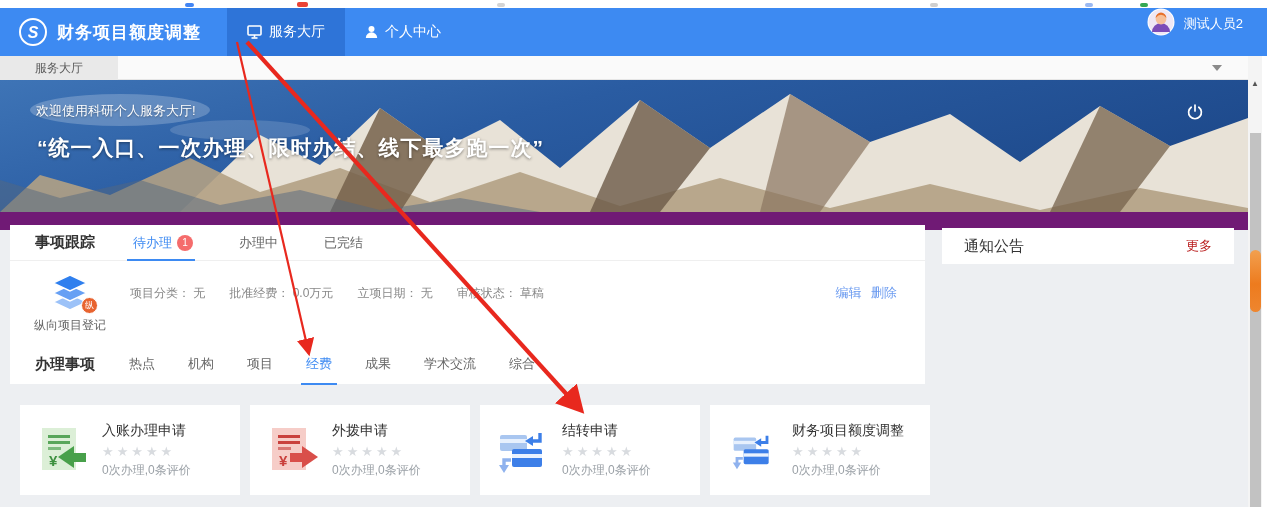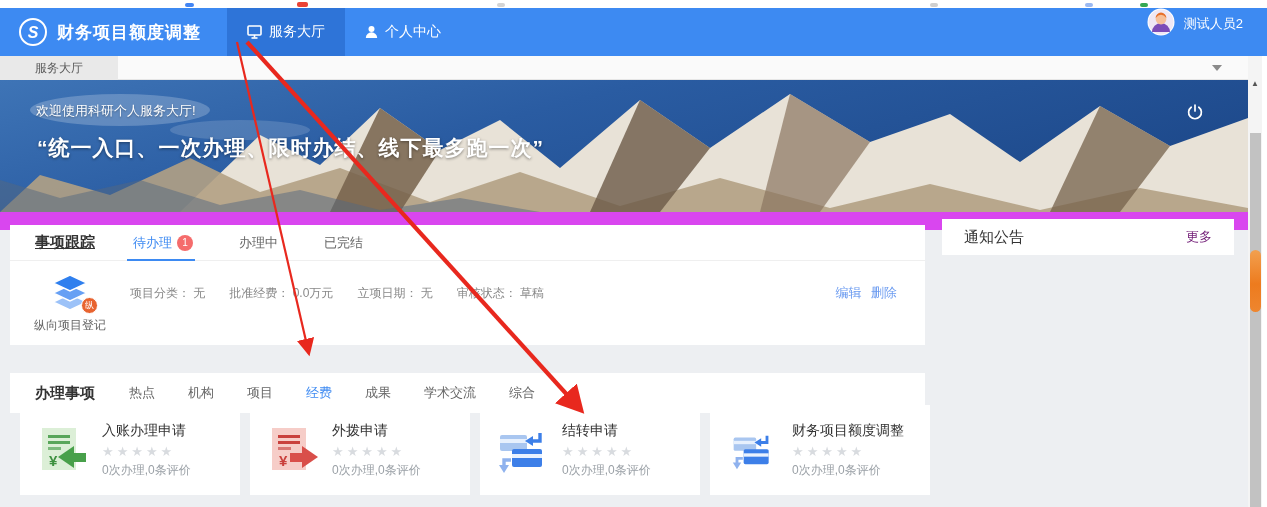--- a/index.html
+++ b/index.html
@@ -26,56 +26,56 @@
   .hicon{display:flex;align-items:center;}
   
   .tabstrip{position:absolute;top:56px;left:0;width:1267px;height:24px;background:#FAFAFA;
             border-bottom:1px solid #E6E6E6;z-index:2;}
   .tabstrip-tab{position:absolute;left:0;top:0;width:118px;height:24px;background:#E9E9E9;
                 color:#5a5a5a;font-size:12px;display:flex;align-items:center;justify-content:center;}
   .strip-caret{position:absolute;right:45px;top:9px;width:0;height:0;
                border-left:5px solid transparent;border-right:5px solid transparent;
                border-top:6px solid #8a8a8a;}
   
-  .banner{position:absolute;top:80px;left:0;width:1248px;height:150px;overflow:hidden;background:#d946ef;}
+  .banner{position:absolute;top:80px;left:0;width:1248px;height:150px;overflow:hidden;background:#701a75;}
   .banner svg{position:absolute;inset:0;}
   .banner-welcome{position:absolute;left:36px;top:22px;color:#fff;font-size:13px;
                   text-shadow:0 1px 2px rgba(0,0,0,.35);}
   .banner-slogan{position:absolute;left:37px;top:54px;color:#fff;font-size:21px;font-weight:bold;
                  letter-spacing:1px;text-shadow:0 1px 3px rgba(0,0,0,.45);}
   
   .panel{background:#fff;position:absolute;}
   .track-card{left:10px;top:225px;width:915px;height:120px;}
   .track-head{height:36px;display:flex;align-items:center;padding-left:25px;
               border-bottom:1px solid #EFEFEF;}
-  .track-title{font-size:15px;color:#333;font-weight:bold;margin-right:38px;text-decoration:underline;}
+  .track-title{font-size:15px;color:#333;font-weight:bold;margin-right:38px;}
   .trk-tab{position:relative;font-size:13px;color:#666;margin-right:46px;cursor:pointer;
            display:flex;align-items:center;gap:5px;height:36px;}
   .trk-tab.active{color:#3D8AF2;}
   .trk-tab.active::after{content:"";position:absolute;left:-6px;right:-2px;bottom:0;height:2px;background:#3D8AF2;}
   .badge{min-width:16px;height:16px;border-radius:8px;background:#F56C6C;color:#fff;
          font-size:10px;display:flex;align-items:center;justify-content:center;padding:0 4px;}
   .track-item{display:flex;padding-top:9px;}
   .item-icon-col{width:120px;display:flex;flex-direction:column;align-items:center;}
   .layers-wrap{position:relative;width:44px;height:44px;}
   .cat-badge{position:absolute;right:-6px;bottom:0;width:17px;height:17px;border-radius:50%;
              background:#E8632F;border:1.5px solid #fff;color:#fff;font-size:9px;
              display:flex;align-items:center;justify-content:center;}
   .cat-label{font-size:12px;color:#666;margin-top:3px;white-space:nowrap;}
   .item-body{padding-top:4px;}
   .item-title{font-size:14px;color:#4A90F5;cursor:pointer;}
   .item-fields{display:flex;gap:24px;margin-top:11px;font-size:12px;color:#888;text-align:right;}
   .item-actions{margin-left:auto;margin-right:28px;padding-top:14px;font-size:13px;}
   .item-actions span{color:#6B9BF0;cursor:pointer;margin-left:6px;}
   
-  .notice-card{left:942px;top:219px;width:292px;height:36px;display:flex;align-items:center;padding:0 22px;}
+  .notice-card{left:942px;top:228px;width:292px;height:36px;display:flex;align-items:center;padding:0 22px;}
   .notice-title{font-size:15px;color:#333;}
-  .notice-more{margin-left:auto;font-size:13px;color:#701a75;cursor:pointer;}
-  
-  .svc-bar{left:10px;top:373px;width:915px;height:40px;display:flex;align-items:center;padding-left:25px;}
+  .notice-more{margin-left:auto;font-size:13px;color:#b91c1c;cursor:pointer;}
+  
+  .svc-bar{left:10px;top:344px;width:915px;height:40px;display:flex;align-items:center;padding-left:25px;}
   .svc-title{font-size:15px;font-weight:bold;color:#333;margin-right:34px;}
   .svc-tab{position:relative;font-size:13px;color:#666;margin-right:33px;cursor:pointer;}
   .svc-tab.active{color:#3D8AF2;}
   .svc-tab.active::after{content:"";position:absolute;left:-5px;right:-5px;bottom:-12px;height:2px;background:#3D8AF2;}
   
   .cards{position:absolute;left:20px;top:405px;display:flex;gap:10px;}
   .svc-card{width:220px;height:90px;background:#fff;display:flex;align-items:center;cursor:pointer;}
   .svc-icon{width:52px;margin-left:16px;margin-right:14px;display:flex;justify-content:center;}
   .svc-card-title{font-size:14px;color:#333;}
   .stars{color:#D8DBDF;font-size:13px;letter-spacing:3px;margin-top:4px;}

